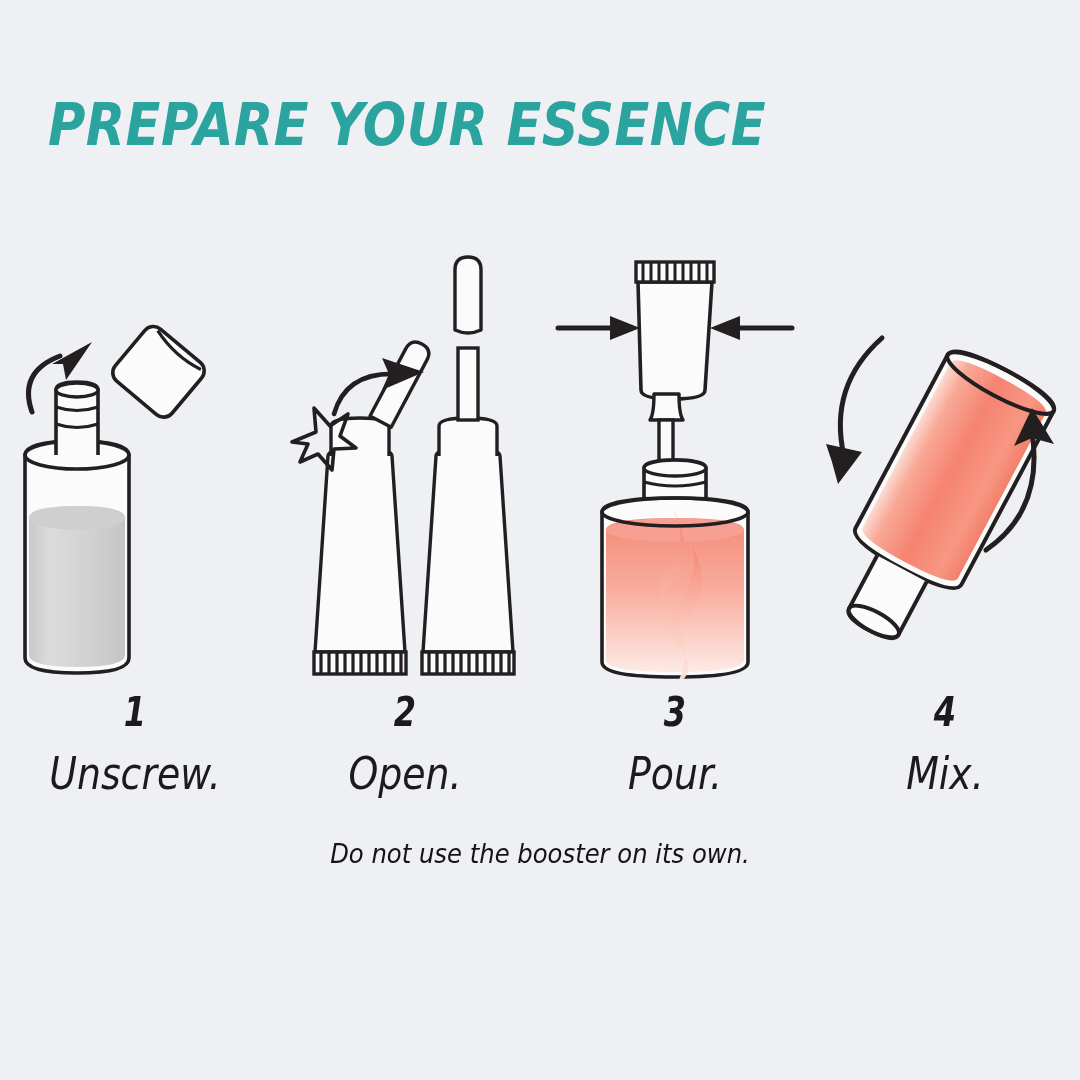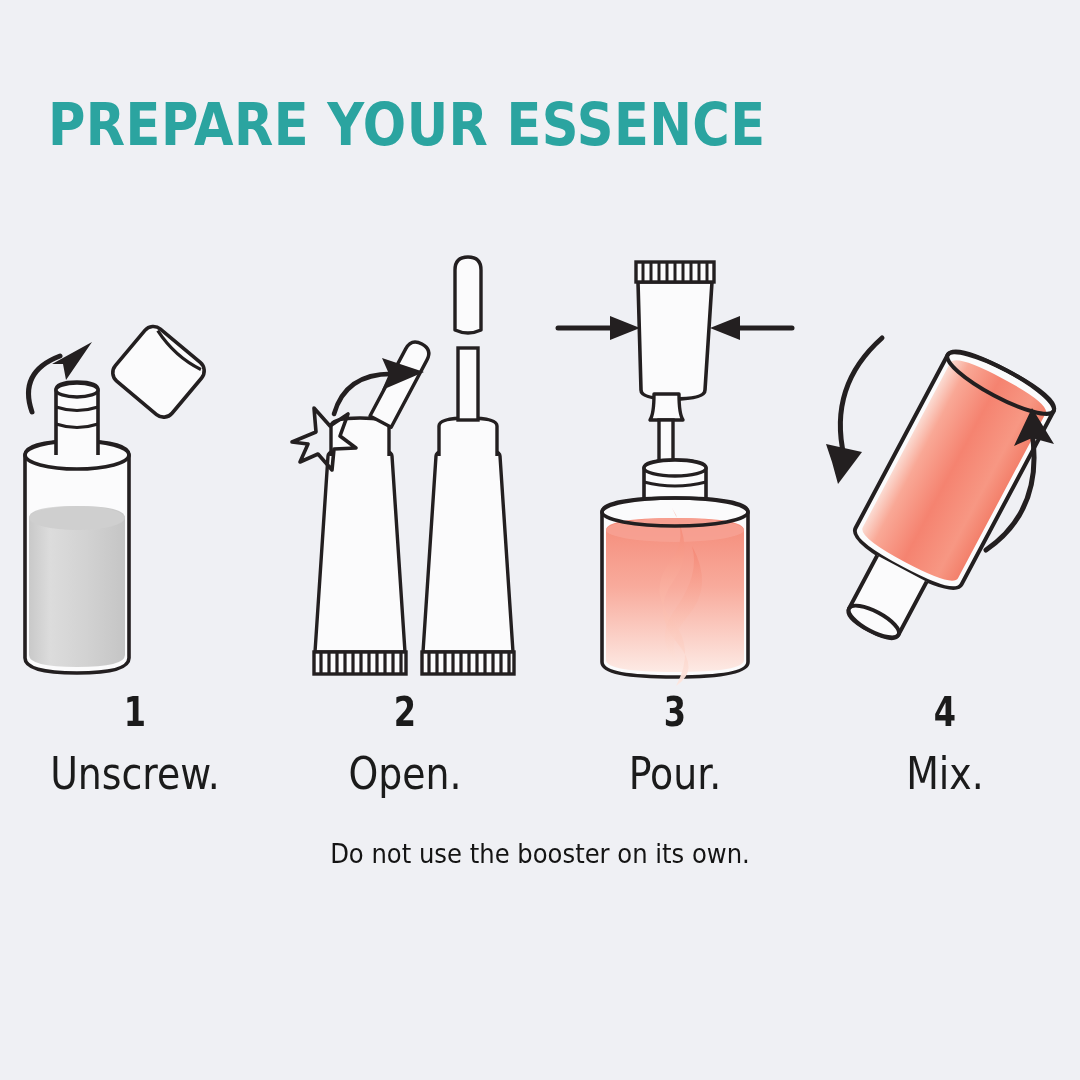--- a/index.html
+++ b/index.html
@@ -12,20 +12,21 @@
     background: #eff0f4;
     font-family: "Liberation Sans", sans-serif;
     overflow: hidden;
     position: relative;
   }
   .page {
     position: relative;
     width: 996px;
     height: 1080px;
     background: #eff0f4;
+    font-style: italic;
   }
   .title {
     position: absolute;
     left: 48px;
     top: 96px;
     font-size: 58px;
     font-weight: bold;
     letter-spacing: 0.5px;
     color: #2ba4a0;
     font-family: "DejaVu Sans", sans-serif;

